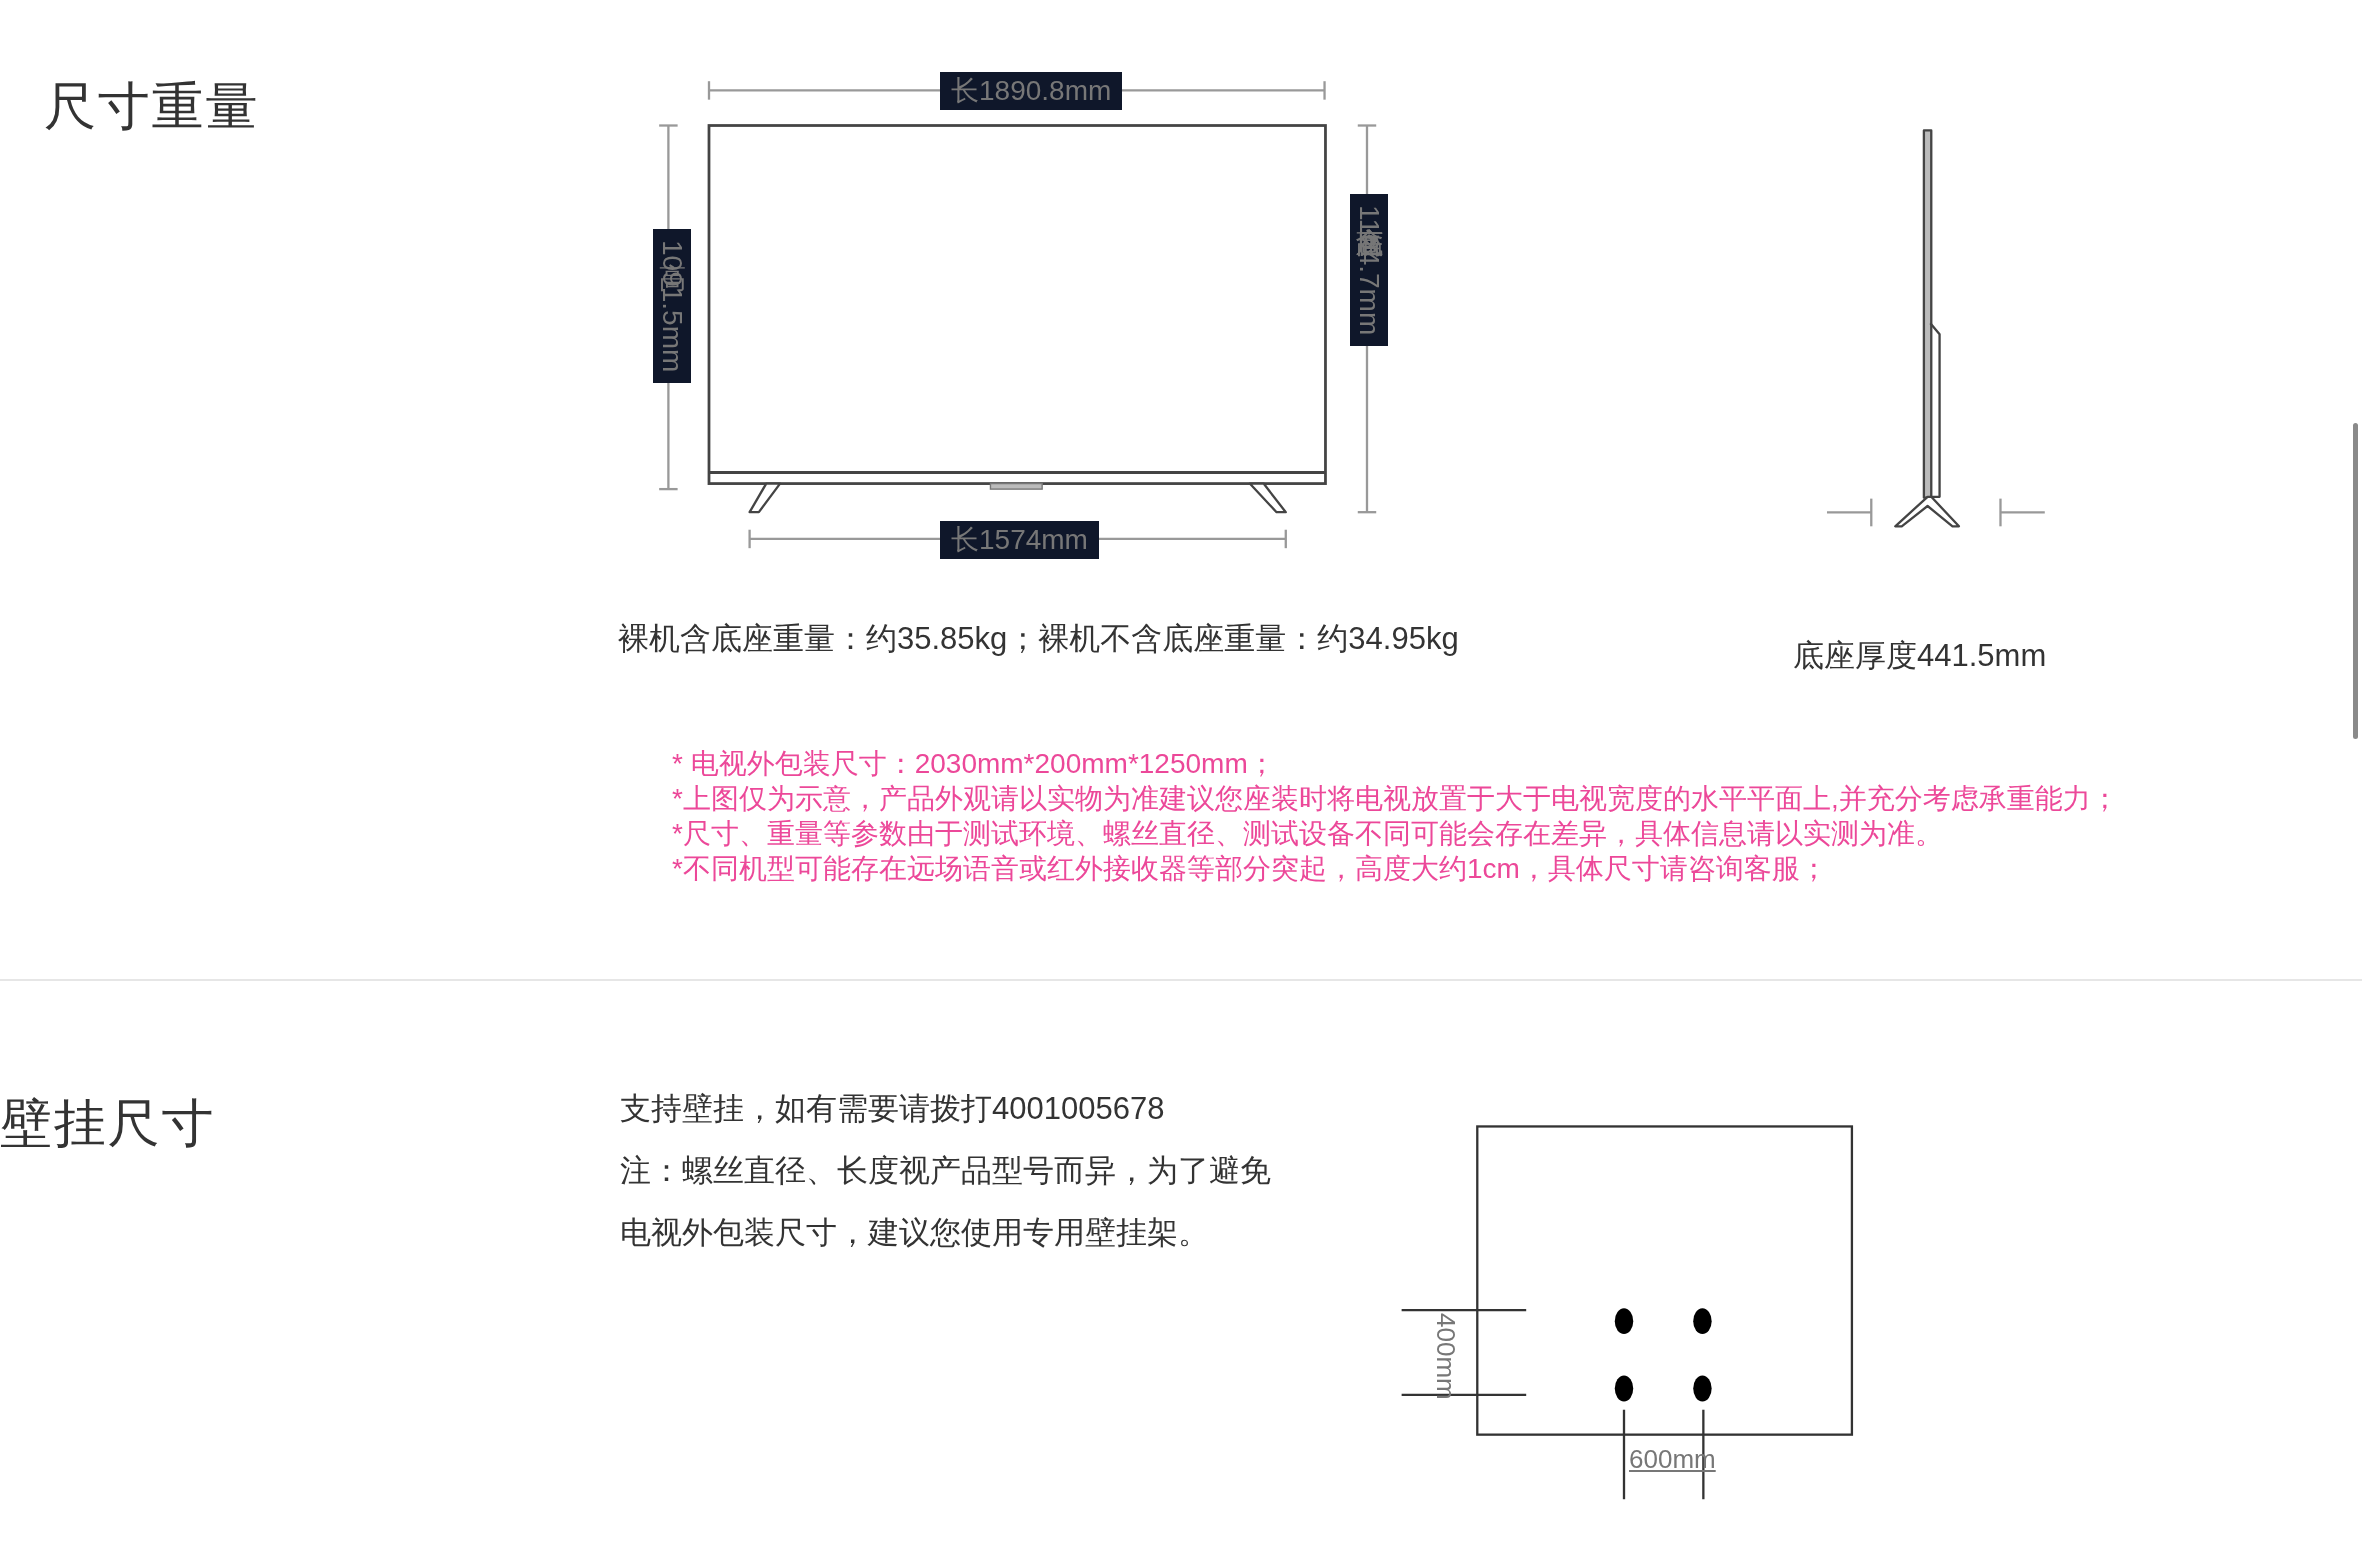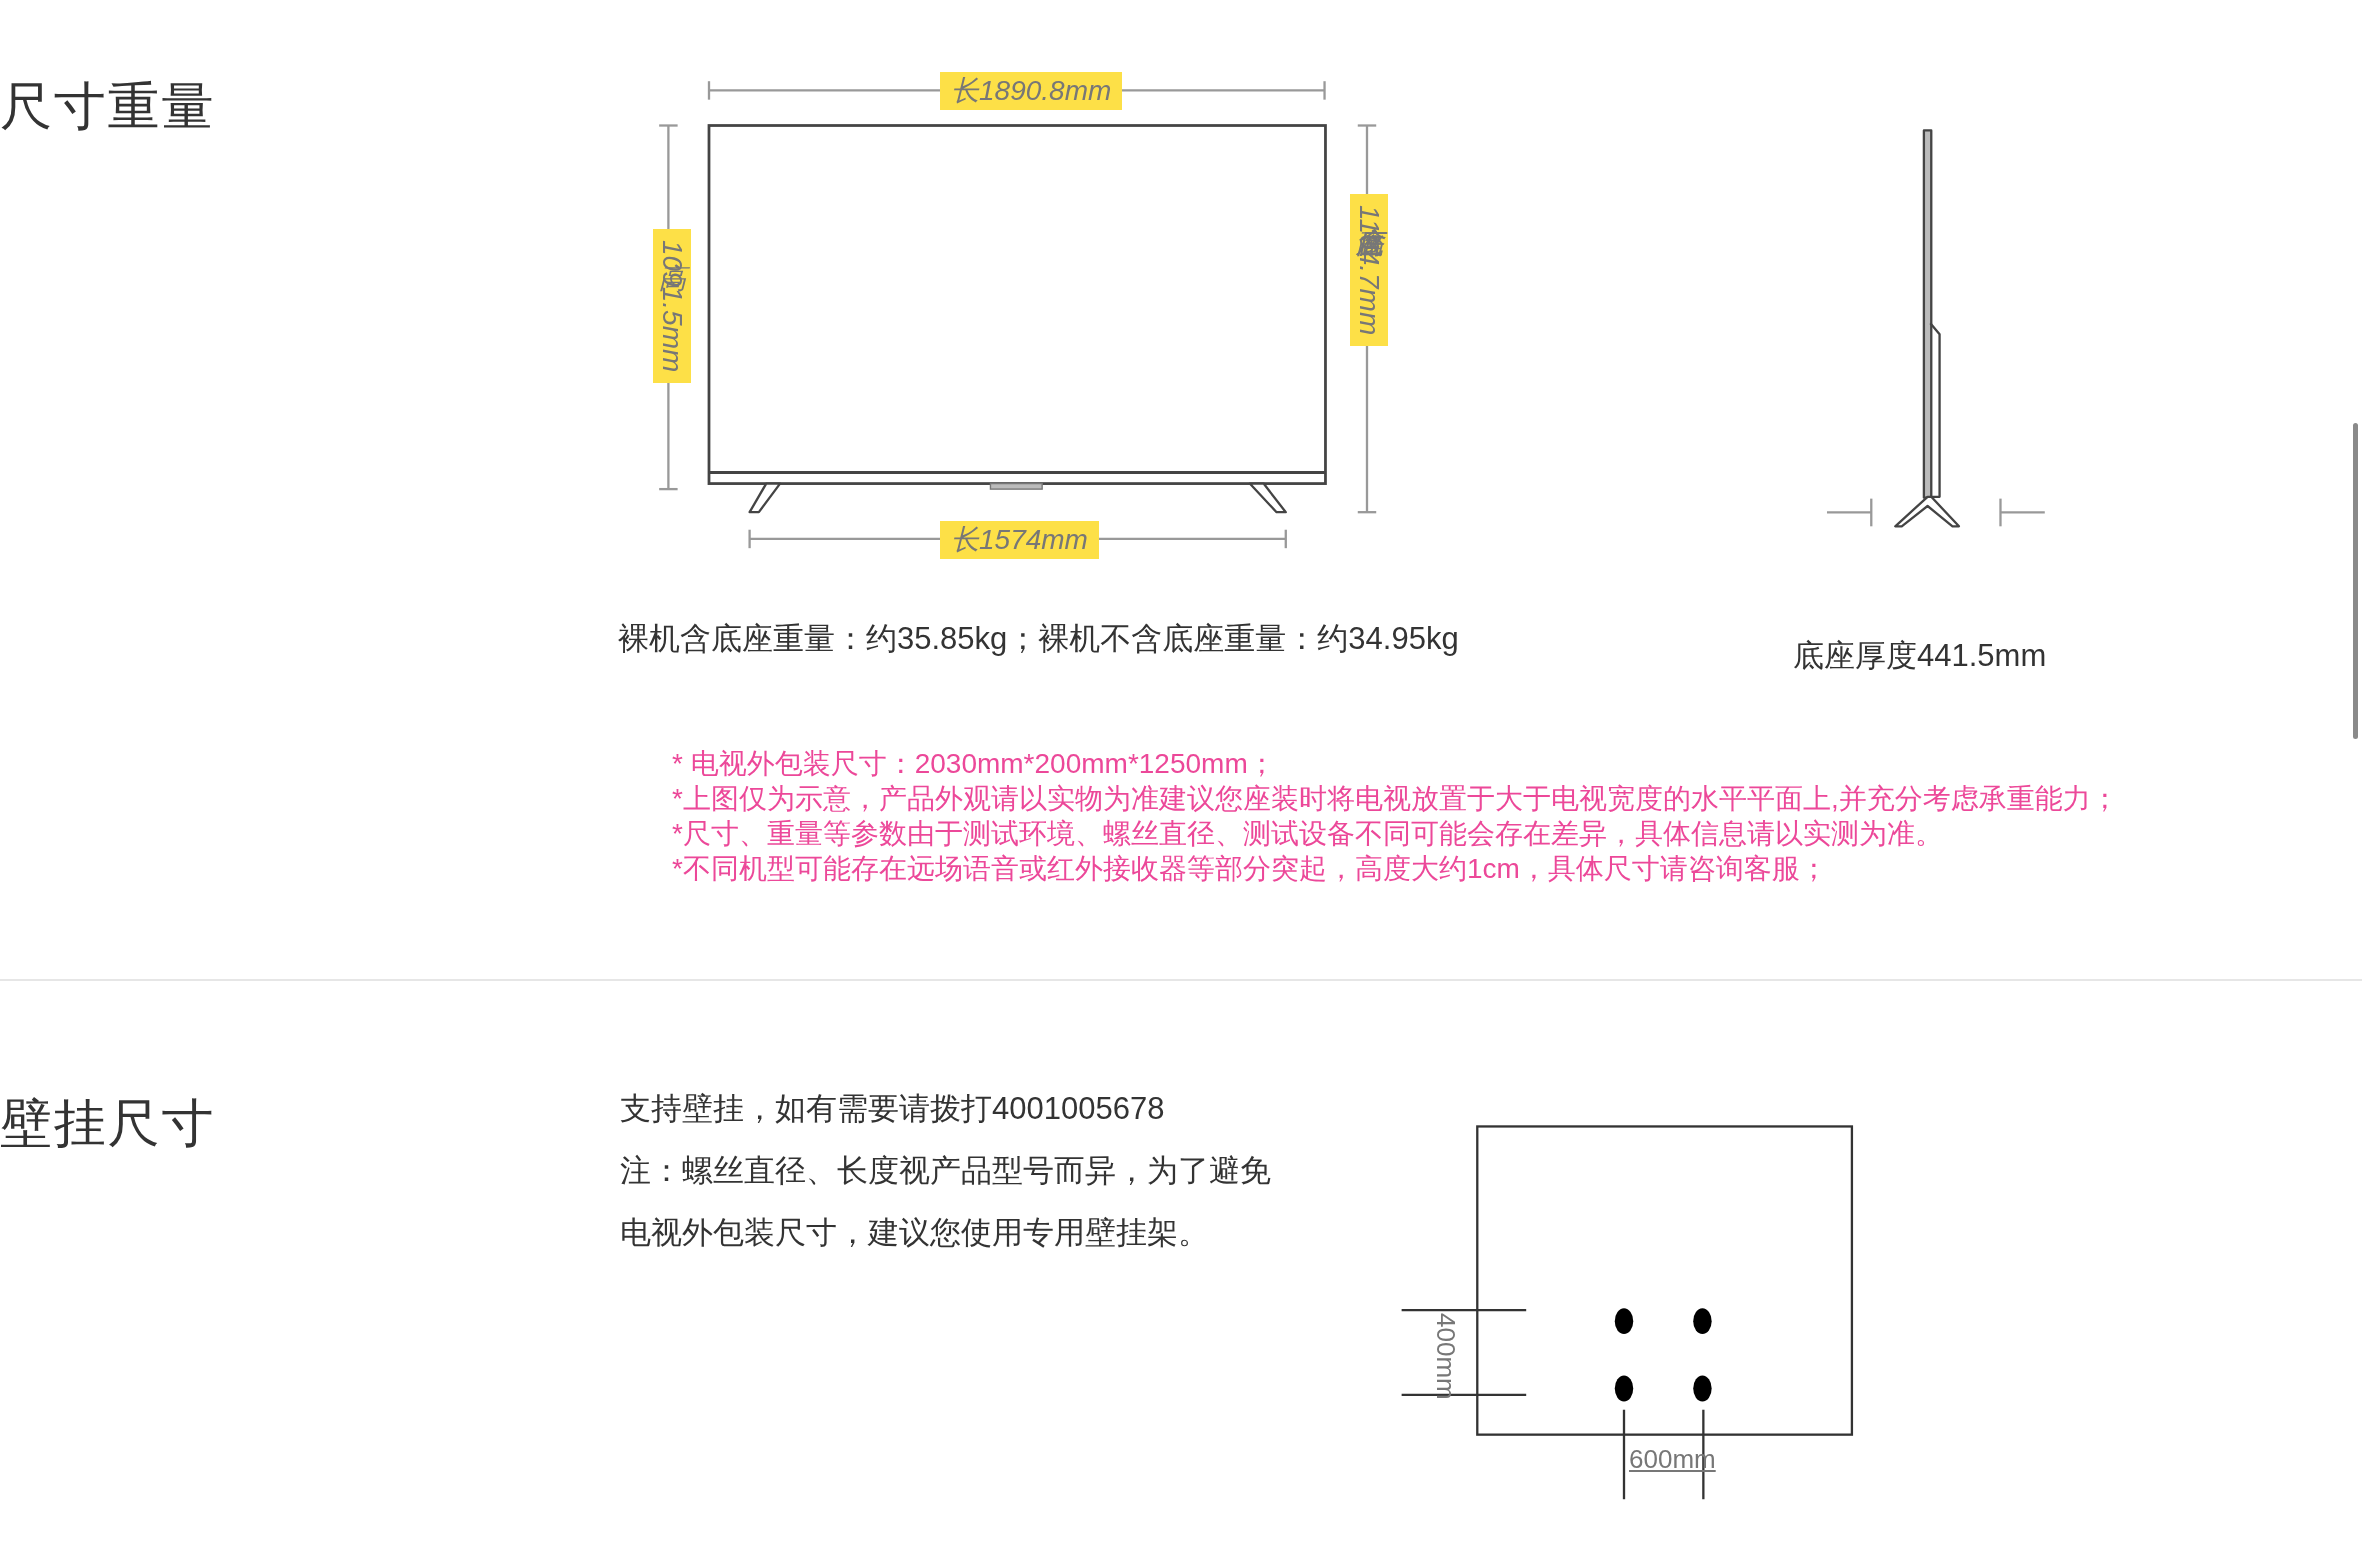--- a/index.html
+++ b/index.html
@@ -2,34 +2,34 @@
 <html style="font-size:14.8px"><head>
 <meta charset="utf-8">
 <style>
   html, body { margin:0; padding:0; }
   body {
     width:2363px; height:1562px; background:#ffffff; position:relative; overflow:hidden;
     font-family: "Liberation Sans", "DejaVu Sans", sans-serif; color:#333333;
   }
   .abs { position:absolute; }
   .section-title { font-size:52px; color:#333; letter-spacing:1.8px; white-space:nowrap; }
-  .dim-label { font-size:28px; color:#777; white-space:nowrap; background:#fde047;font-style:italic; }
+  .dim-label { font-size:28px; color:#777; white-space:nowrap; background:#0f172a; }
   .weight-text { font-size:31px; color:#333; white-space:nowrap; }
   .notes { font-size:28px; color:#ec4899; line-height:35px; white-space:nowrap; }
   .notes div { height:35px; }
   .wall-text { font-size:31px; color:#333; line-height:62px; white-space:nowrap; }
   .divider { height:1.8px; background:#e6e6e6; }
   .scrollbar { width:4.6px; background:#8a8a8a; border-radius:2.8px; }
   svg { position:absolute; overflow:visible; }
   .vtext { writing-mode: vertical-rl; }
 </style>
 </head>
 <body>
 
-<div class="abs section-title" style="left:0;top:72px;">尺寸重量</div>
+<div class="abs section-title" style="left:0;top:72px;padding-left:44px;">尺寸重量</div>
 
 <div class="abs" style="left:0;top:0;width:2363px;height:646px;">
   <svg width="2363" height="646" style="left:0;top:0;" viewBox="0 0 2560 700">
 
     <g stroke="#999" stroke-width="2.5" fill="none">
       <line x1="768" y1="98" x2="1435" y2="98"></line>
       <line x1="768" y1="88" x2="768" y2="108"></line>
       <line x1="1435" y1="88" x2="1435" y2="108"></line>
 
       <line x1="724" y1="136" x2="724" y2="530"></line>

